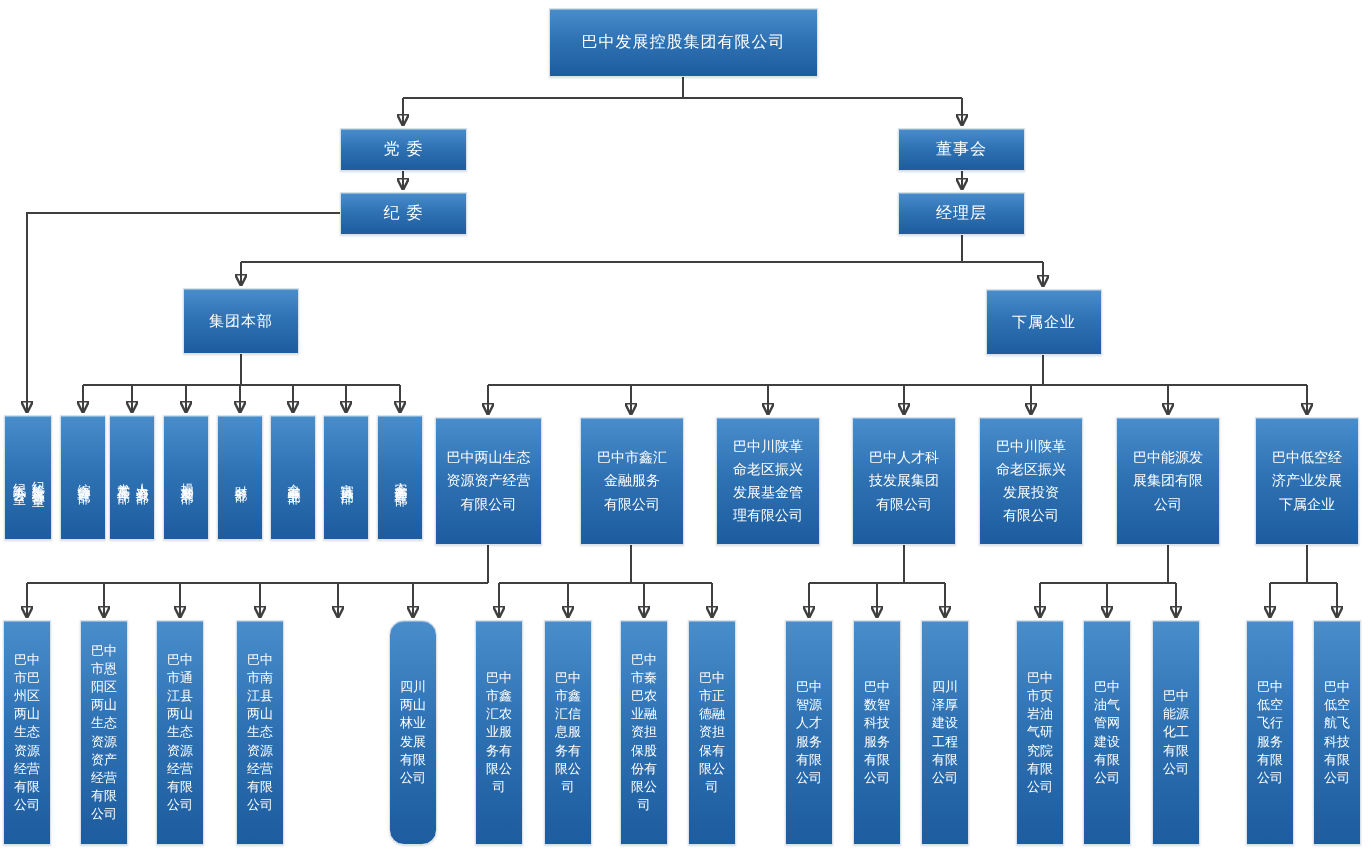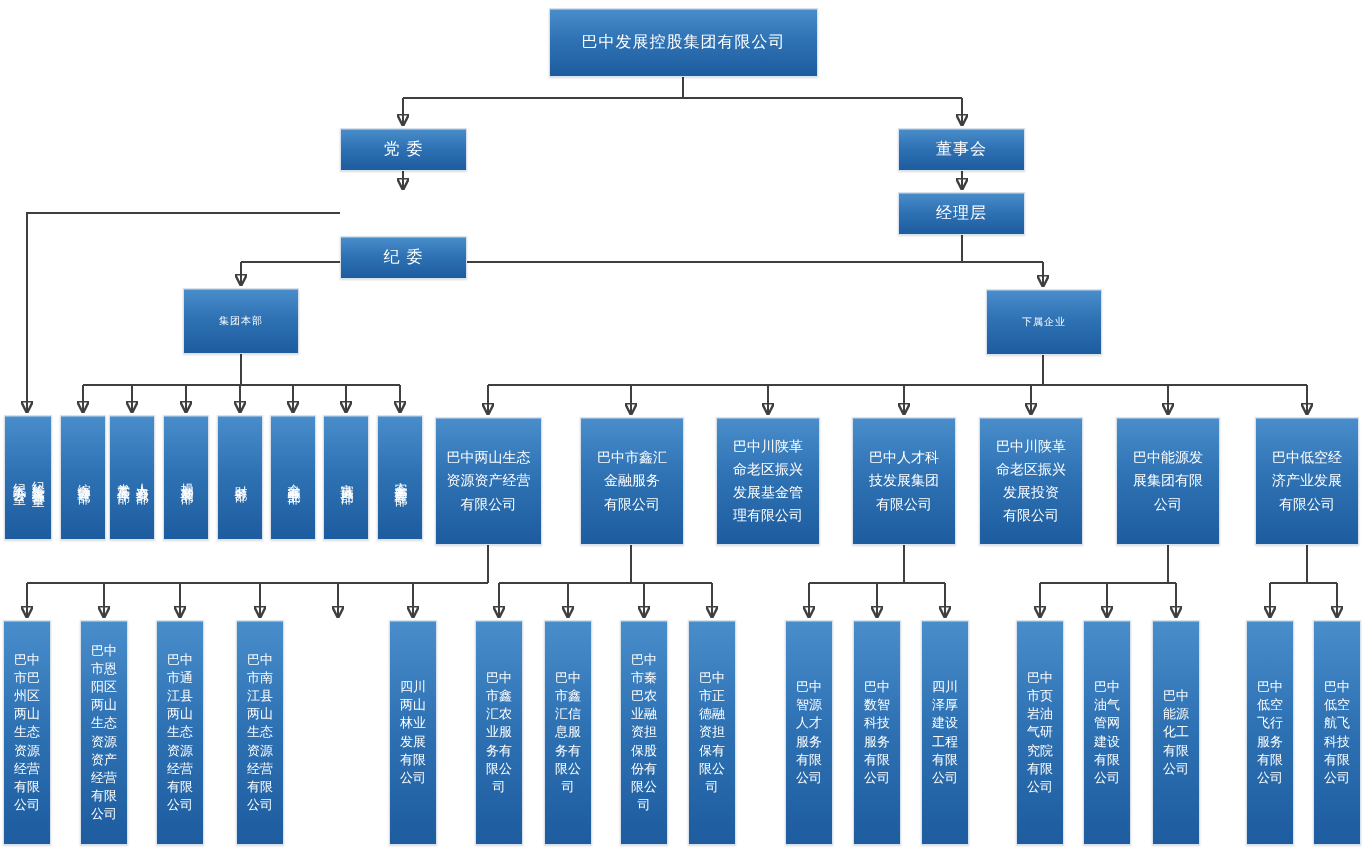--- a/index.html
+++ b/index.html
@@ -13,21 +13,21 @@
   .node{
     position:absolute;z-index:1;box-sizing:border-box;
     display:flex;align-items:center;justify-content:center;
     text-align:center;white-space:pre-line;color:#ffffff;
     background:linear-gradient(180deg,#4a8dcb 0%,#2f73b5 45%,#1d5c9e 100%);
     border:1px solid #d9e1ea;
     box-shadow:inset 0 1px 0 rgba(255,255,255,.35), 0 1px 2px rgba(0,0,0,.15);
   }
   .root{width:269px;height:69px;font-size:16px;letter-spacing:1px;}
   .gov{width:127px;height:43px;font-size:16px;letter-spacing:1px;}
-  .l4{width:116px;height:66px;font-size:10px;letter-spacing:1px;}
+  .l4{width:116px;height:66px;font-size:15px;letter-spacing:1px;}
   .dept{
     width:46px;height:125px;font-size:13px;letter-spacing:2px;
     writing-mode:vertical-rl;line-height:1.45;
   }
   .co{width:104px;height:128px;font-size:14px;line-height:1.65;padding:0 2px;}
   .sub{
     width:48px;height:225px;font-size:13px;line-height:1.4;
     padding:0 6px;word-break:break-all;
   }
 </style>
@@ -111,21 +111,21 @@
       <path d="M1270 583 H1337"></path>
       <path d="M1270 583 V617" marker-end="url(#arr)"></path>
       <path d="M1337 583 V617" marker-end="url(#arr)"></path>
     </g>
   </svg>
 
   <div class="node root" style="left:549px;top:8px;">巴中发展控股集团有限公司</div>
 
   <div class="node gov" style="left:340px;top:128px;">党 委</div>
   <div class="node gov" style="left:898px;top:128px;">董事会</div>
-  <div class="node gov" style="left:340px;top:192px;margin-top:44px;">纪 委</div>
+  <div class="node gov" style="left:340px;top:192px;">纪 委</div>
   <div class="node gov" style="left:898px;top:192px;">经理层</div>
 
   <div class="node l4" style="left:183px;top:288px;">集团本部</div>
   <div class="node l4" style="left:986px;top:289px;">下属企业</div>
 
   <div class="node dept" style="left:4px;top:415px;width:48px;">纪检监察综合室
 纪委办公室</div>
   <div class="node dept" style="left:60px;top:415px;">综合管理部</div>
   <div class="node dept" style="left:109px;top:415px;">人力资源部
 党群工作部</div>
@@ -150,27 +150,27 @@
 有限公司</div>
   <div class="node co" style="left:979px;top:417px;">巴中川陕革
 命老区振兴
 发展投资
 有限公司</div>
   <div class="node co" style="left:1116px;top:417px;">巴中能源发
 展集团有限
 公司</div>
   <div class="node co" style="left:1255px;top:417px;">巴中低空经
 济产业发展
-有限公司</div>
+下属企业</div>
 
   <div class="node sub" style="left:80px;top:620px;">巴中市恩阳区两山生态资源资产经营有限公司</div>
   <div class="node sub" style="left:3px;top:620px;">巴中市巴州区两山生态资源经营有限公司</div>
   <div class="node sub" style="left:156px;top:620px;">巴中市通江县两山生态资源经营有限公司</div>
   <div class="node sub" style="left:236px;top:620px;">巴中市南江县两山生态资源经营有限公司</div>
-  <div class="node sub" style="left:389px;top:620px;">四川两山林业发展有限公司</div>
+  <div class="node sub" style="left:389px;top:620px;border-radius:15px;">四川两山林业发展有限公司</div>
 
   <div class="node sub" style="left:475px;top:620px;">巴中市鑫汇农业服务有限公司</div>
   <div class="node sub" style="left:544px;top:620px;">巴中市鑫汇信息服务有限公司</div>
   <div class="node sub" style="left:620px;top:620px;">巴中市秦巴农业融资担保股份有限公司</div>
   <div class="node sub" style="left:688px;top:620px;">巴中市正德融资担保有限公司</div>
 
   <div class="node sub" style="left:785px;top:620px;">巴中智源人才服务有限公司</div>
   <div class="node sub" style="left:853px;top:620px;">巴中数智科技服务有限公司</div>
   <div class="node sub" style="left:1016px;top:620px;">巴中市页岩油气研究院有限公司</div>
 

